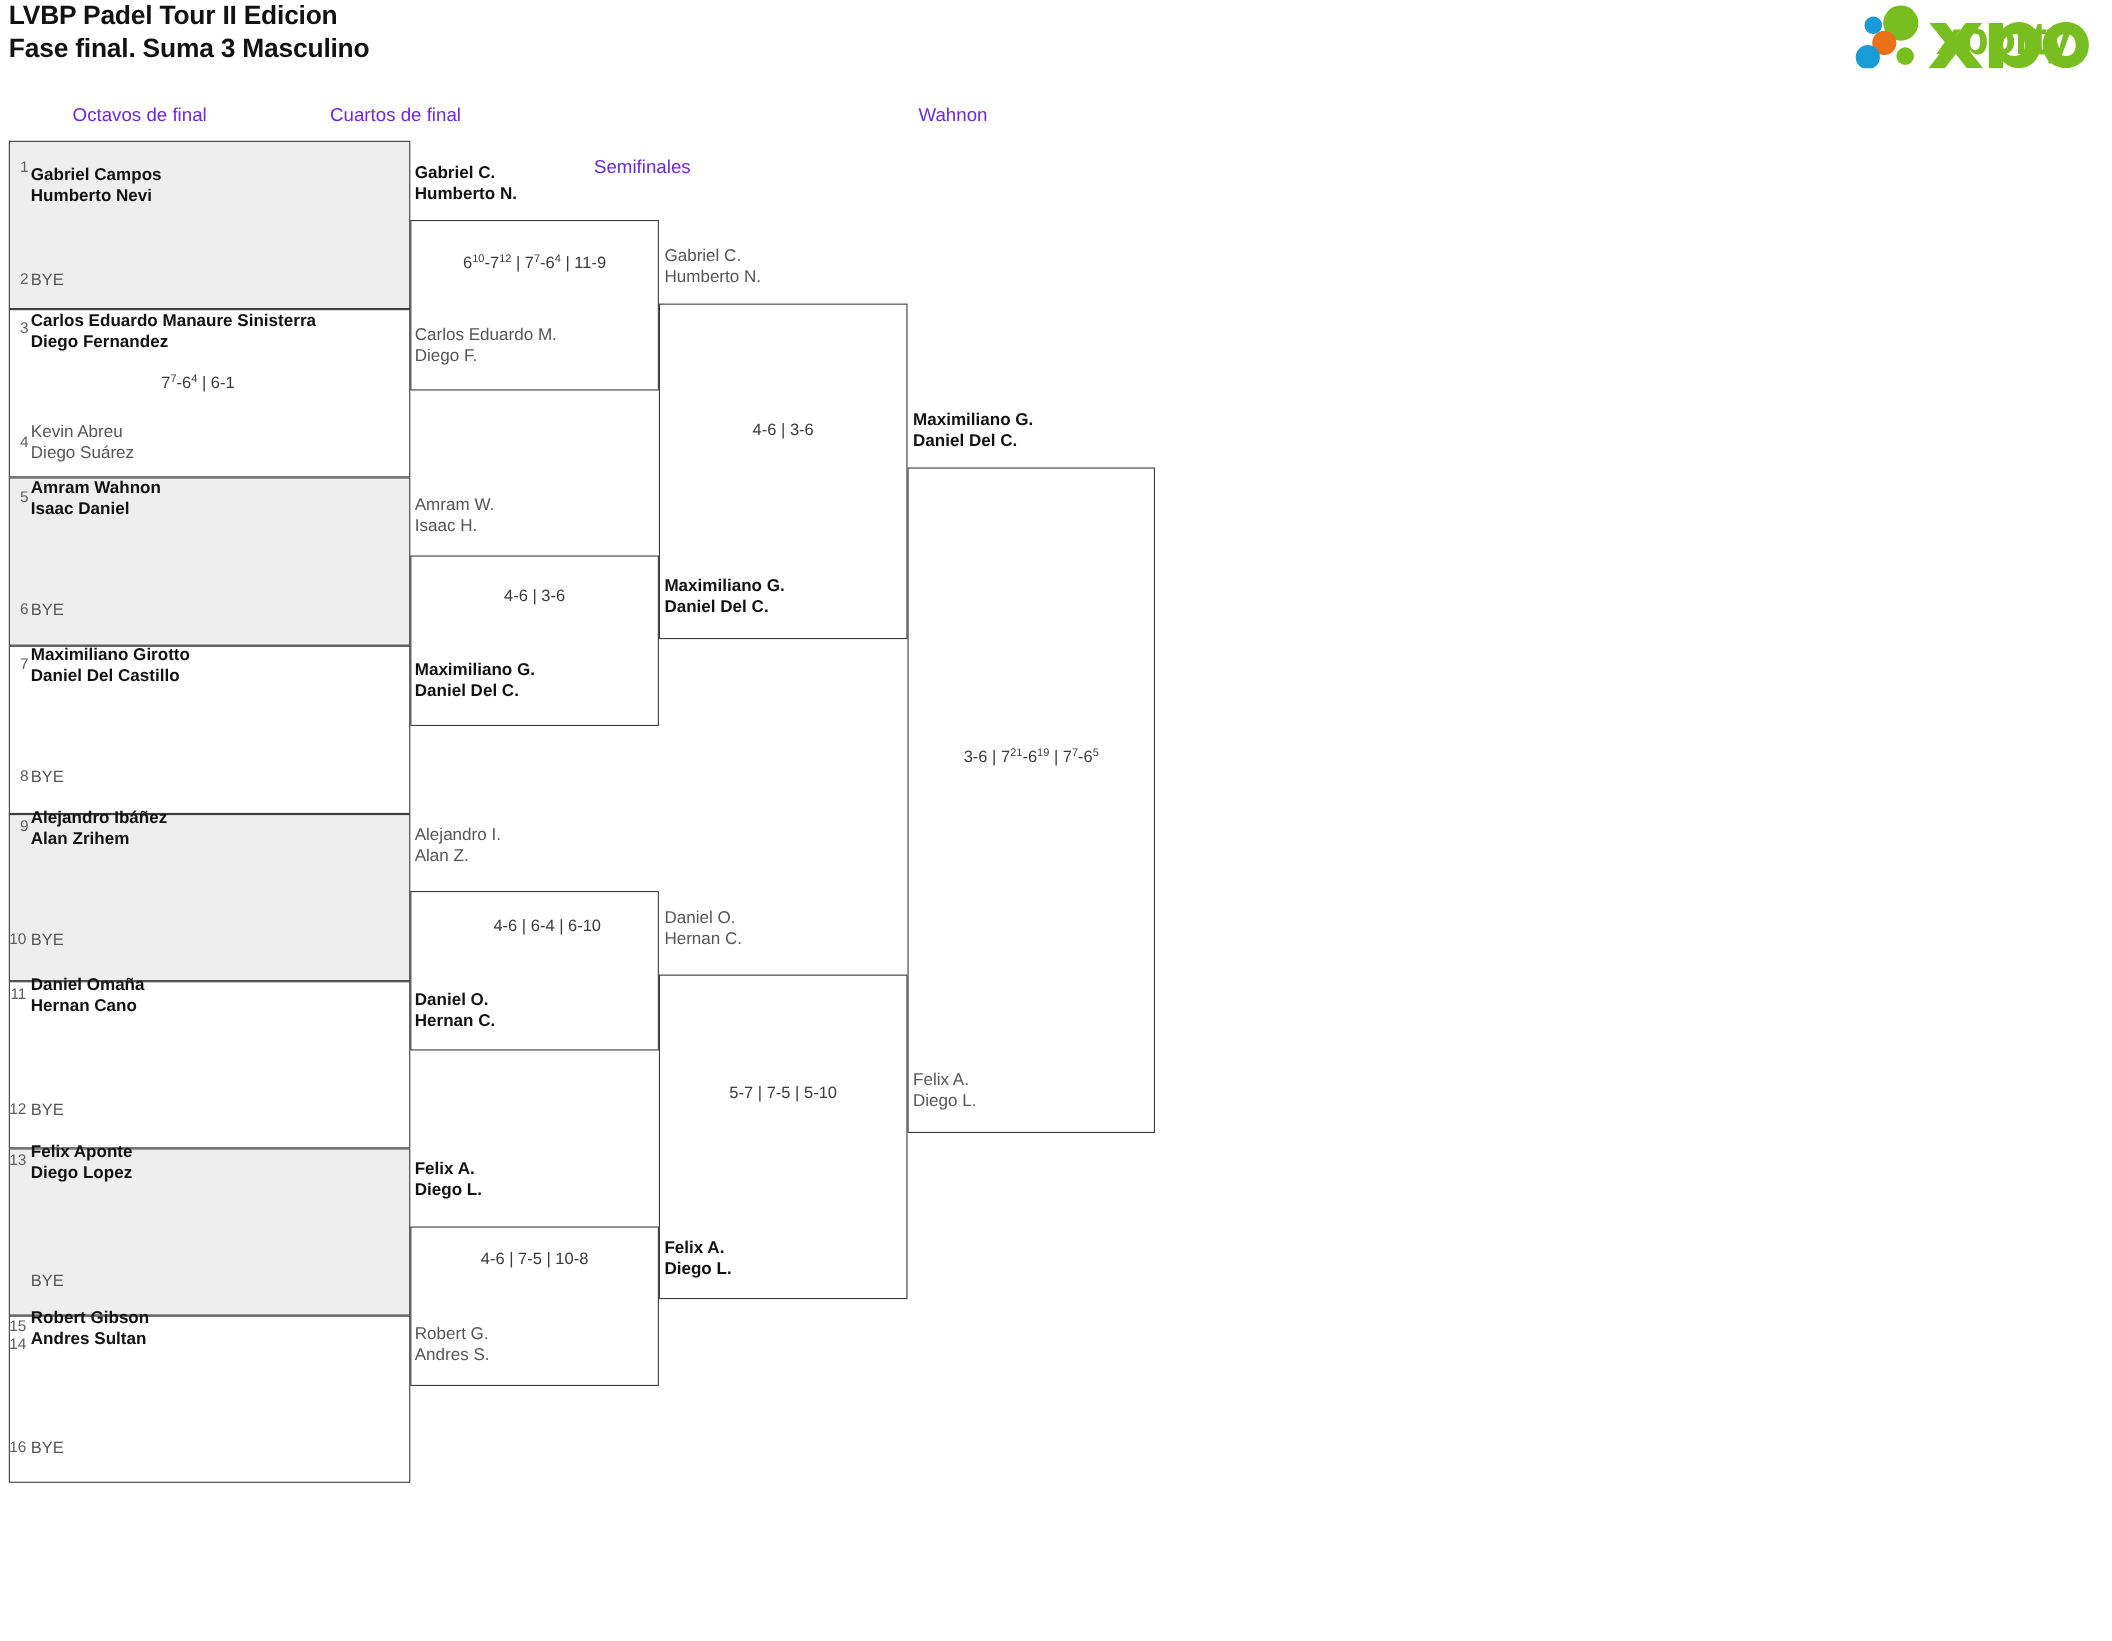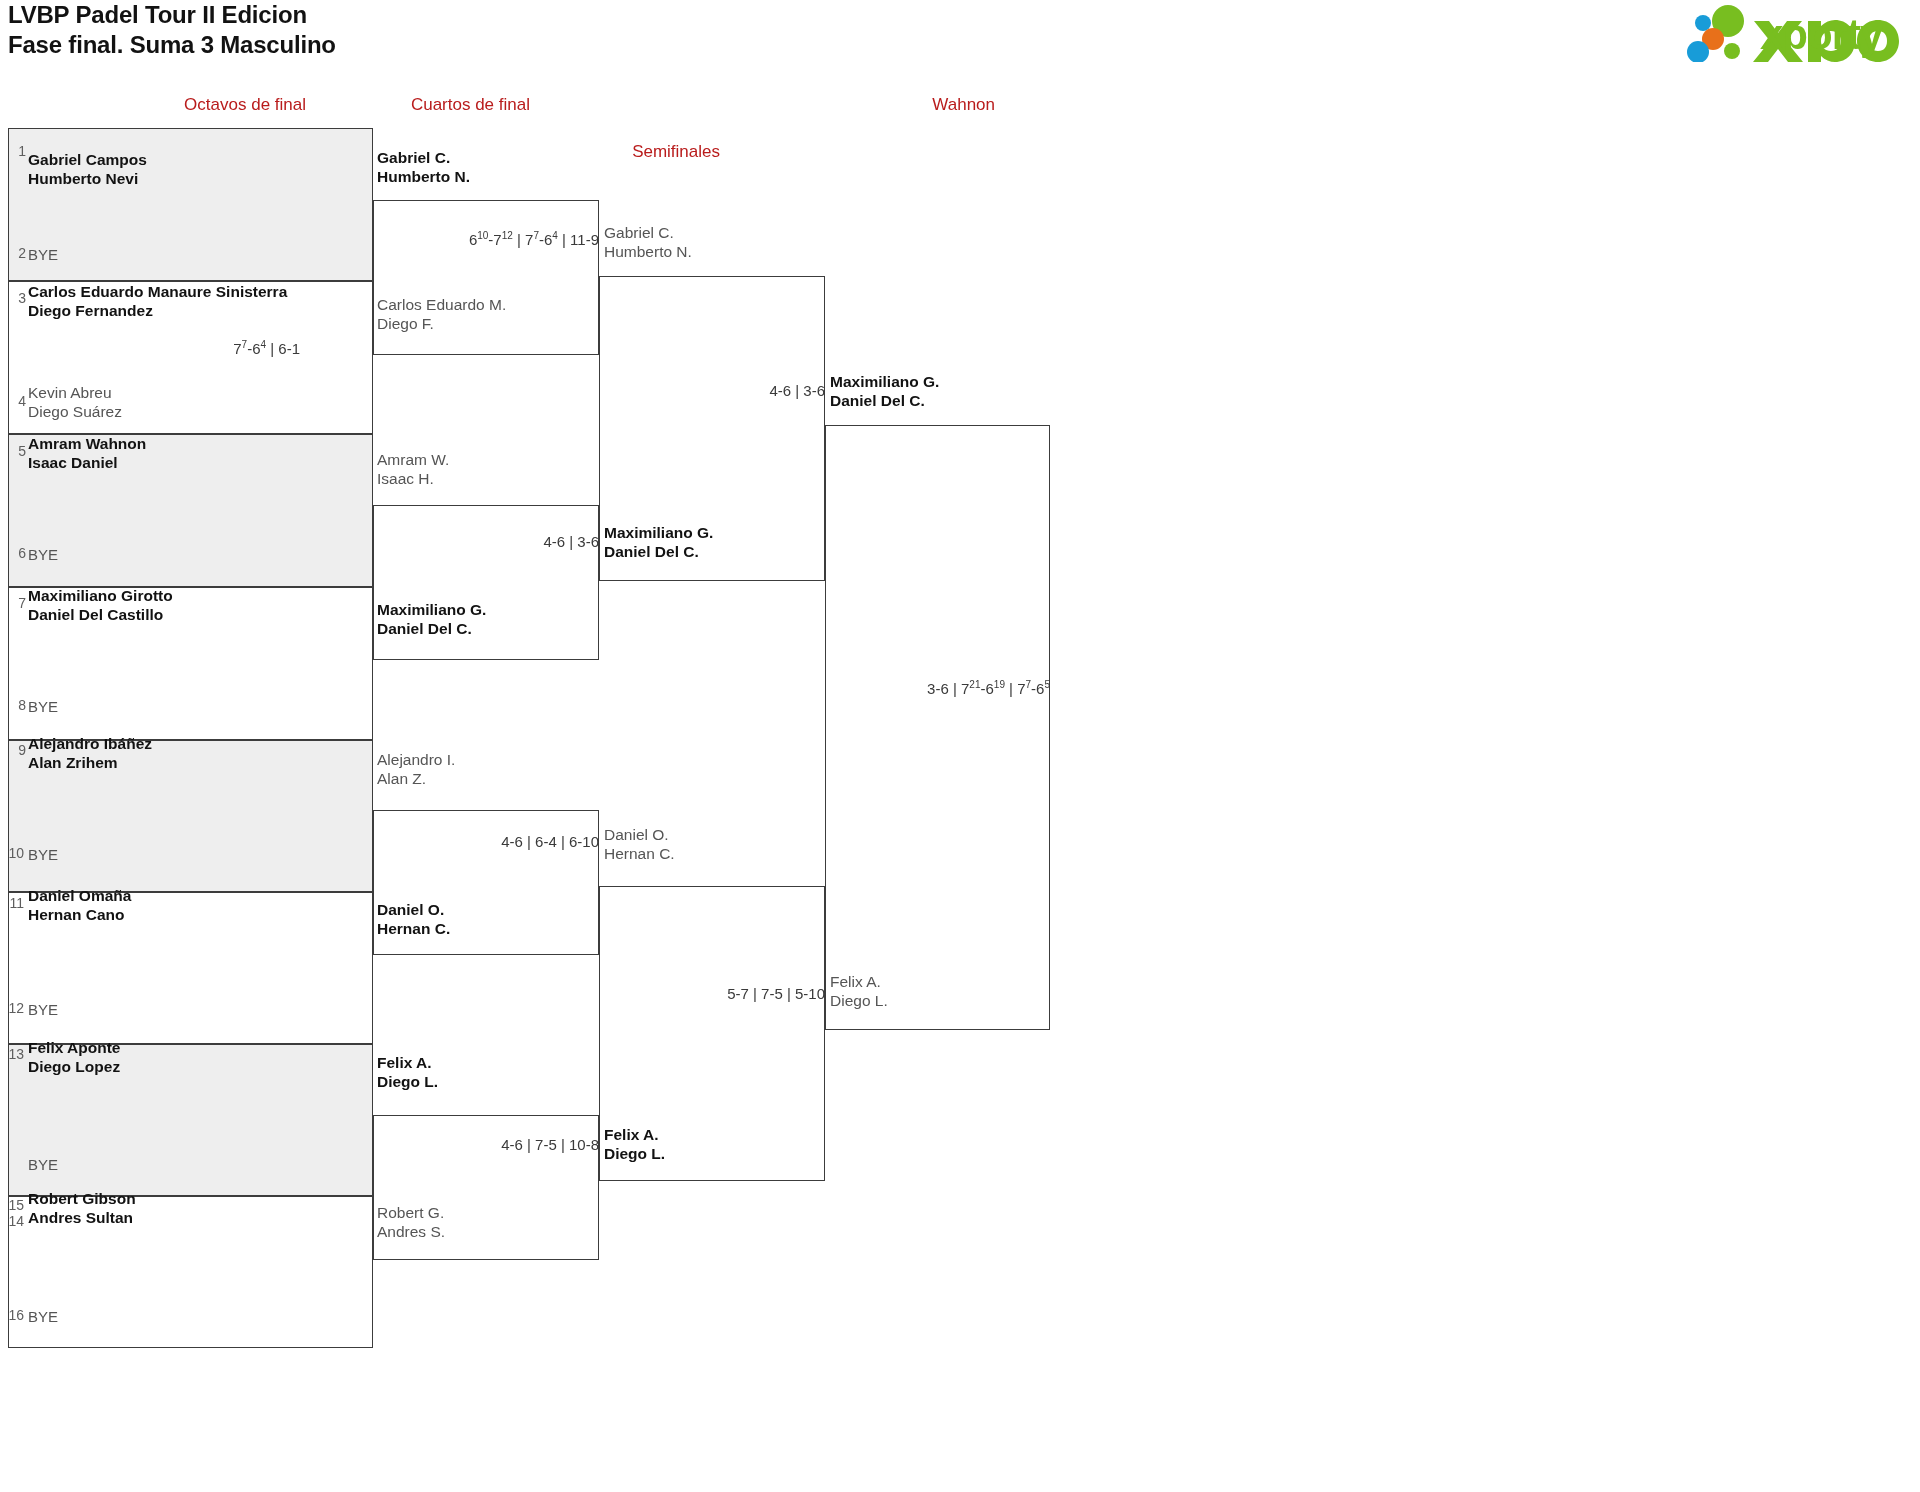--- a/index.html
+++ b/index.html
@@ -36,23 +36,23 @@
     right: 8px;
     top: 4px;
     width: 230px;
     height: 58px;
   }
 
   
   .round-head {
     position: absolute;
     font-size: 17px;
-    color: #b91c1c;
-    white-space: nowrap;
-    text-align: right;
+    color: #6d28d9;
+    white-space: nowrap;
+    text-align: left;
   }
 
   
   .box {
     position: absolute;
     border: 1px solid #3c3c3c;
     background: transparent;
   }
   .box.shaded { background: #eeeeee; }
   .box.nofill { background: transparent; }
@@ -75,21 +75,21 @@
   .team .l1, .team .l2 { display: block; }
   .team.win  { color: #121212; font-weight: bold; }
   .team.lose { color: #555555; font-weight: normal; }
   .team.bye  { color: #555555; font-weight: normal; font-size: 15px; }
 
   .score {
     position: absolute;
     font-size: 15px;
     color: #3a3a3a;
     white-space: nowrap;
-    text-align: right;
+    text-align: center;
   }
   .score sup { font-size: 10px; vertical-align: super; line-height: 0; }
 </style>
 </head>
 <body>
 
 <div id="page">
 
   <div class="title-block">
     <span class="title-line">LVBP Padel Tour II Edicion</span>

